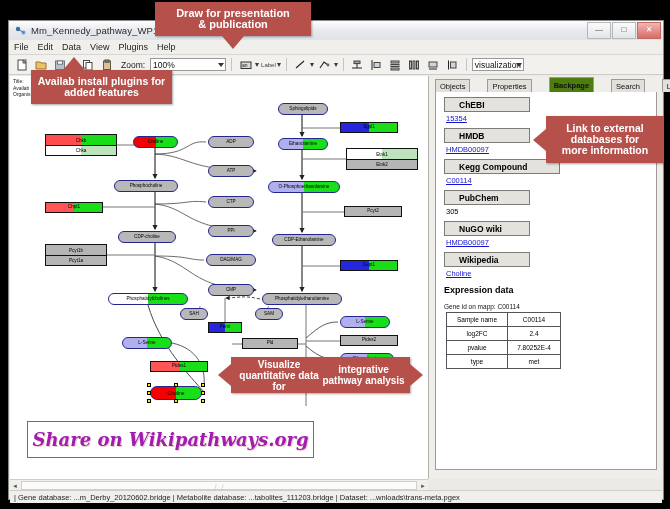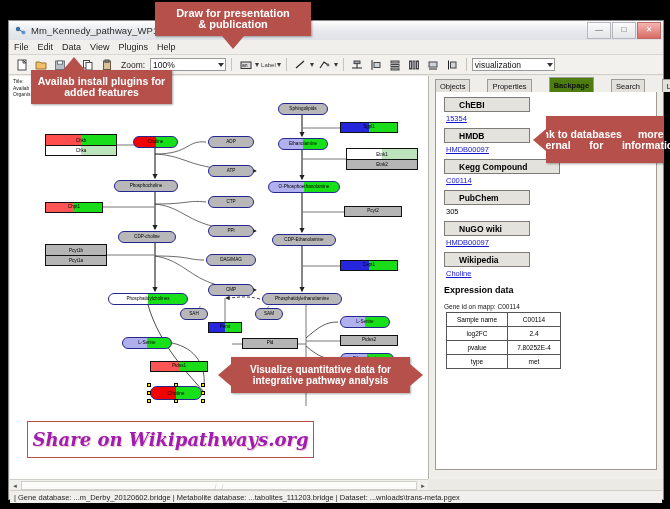--- a/index.html
+++ b/index.html
@@ -27,21 +27,21 @@
      display:flex;align-items:center;padding-left:4px;box-sizing:border-box;gap:2px;}
   .tbtn{width:15px;height:15px;display:flex;align-items:center;justify-content:center;border:1px solid transparent;}
   .tbtn svg{display:block}
   .tsep{width:1px;height:13px;background:#c6c4bf;margin:0 3px;}
   .zlabel{font-size:8.5px;color:#222;margin:0 3px 0 4px;}
   .combo{height:13px;background:#fff;border:1px solid #9a9a9a;display:flex;align-items:center;
       font-size:8.5px;color:#111;padding:0 2px;box-sizing:border-box;position:relative;}
   .combo .arw{position:absolute;right:1px;top:50%;transform:translateY(-50%);
       border-left:3px solid transparent;border-right:3px solid transparent;border-top:4px solid #333;}
   .combo.zoom{width:76px;}
-  .combo.vis{width:83px;}
+  .combo.vis{width:52px;}
   .dd{display:flex;align-items:center;gap:1px;}
   .ddarw{border-left:2.5px solid transparent;border-right:2.5px solid transparent;border-top:4px solid #3a3a3a;}
 
   
   .canvas{position:absolute;left:1px;top:55px;width:418px;height:403px;background:#fff;border-right:1px solid #b5b3ae;overflow:hidden;}
   .meta{position:absolute;left:3px;top:2px;font-size:5px;color:#222;line-height:6.5px;}
 
   .node{position:absolute;box-sizing:border-box;display:flex;align-items:center;justify-content:center;
      font-size:4.6px;color:#000;text-align:center;line-height:1;}
   .metab{border:1.1px solid #26268f;border-radius:9px;background:#b8b8b8;}
@@ -514,28 +514,28 @@
     <span>&amp; publication</span>
   </div>
   <i class="arrow-dn" style="left:222px;top:36px;"></i>
 
   <div class="callout" style="left:31px;top:70px;width:141px;height:34px;font-size:10.5px;flex-direction:column;">
     <span>Availab install plugins for</span>
     <span>added features</span>
   </div>
   <i class="arrow-up" style="left:63px;top:57px;"></i>
 
-  <div class="callout" style="left:546px;top:116px;width:118px;height:47px;font-size:10.5px;text-align:center;">
+  <div class="callout" style="left:546px;top:116px;width:118px;height:47px;font-size:10.5px;flex-direction:column;text-align:center;">
     <span>Link  to external</span>
     <span>databases  for</span>
     <span>more information</span>
   </div>
   <i class="arrow-lf" style="left:533px;top:129px;"></i>
 
-  <div class="callout" style="left:231px;top:357px;width:179px;height:36px;font-size:10px;flex-direction:column;">
+  <div class="callout" style="left:231px;top:357px;width:179px;height:36px;font-size:10px;">
     <span>Visualize quantitative data  for</span>
     <span>integrative pathway analysis</span>
   </div>
   <i class="arrow-lf" style="left:218px;top:364px;"></i>
   <i class="arrow-rt" style="left:410px;top:364px;"></i>
 
   <div class="sharebox" style="left:27px;top:421px;width:285px;height:35px;">
     <span>Share on Wikipathways.org</span>
   </div>
 

